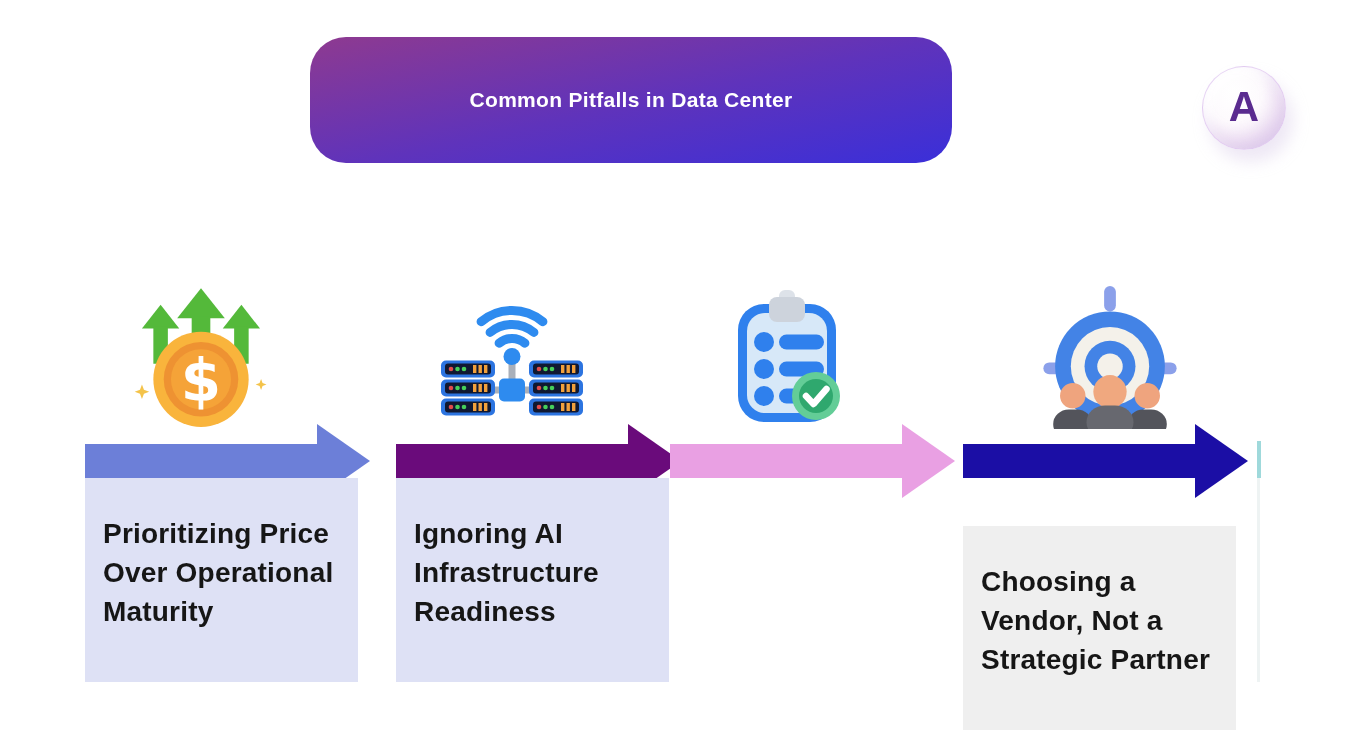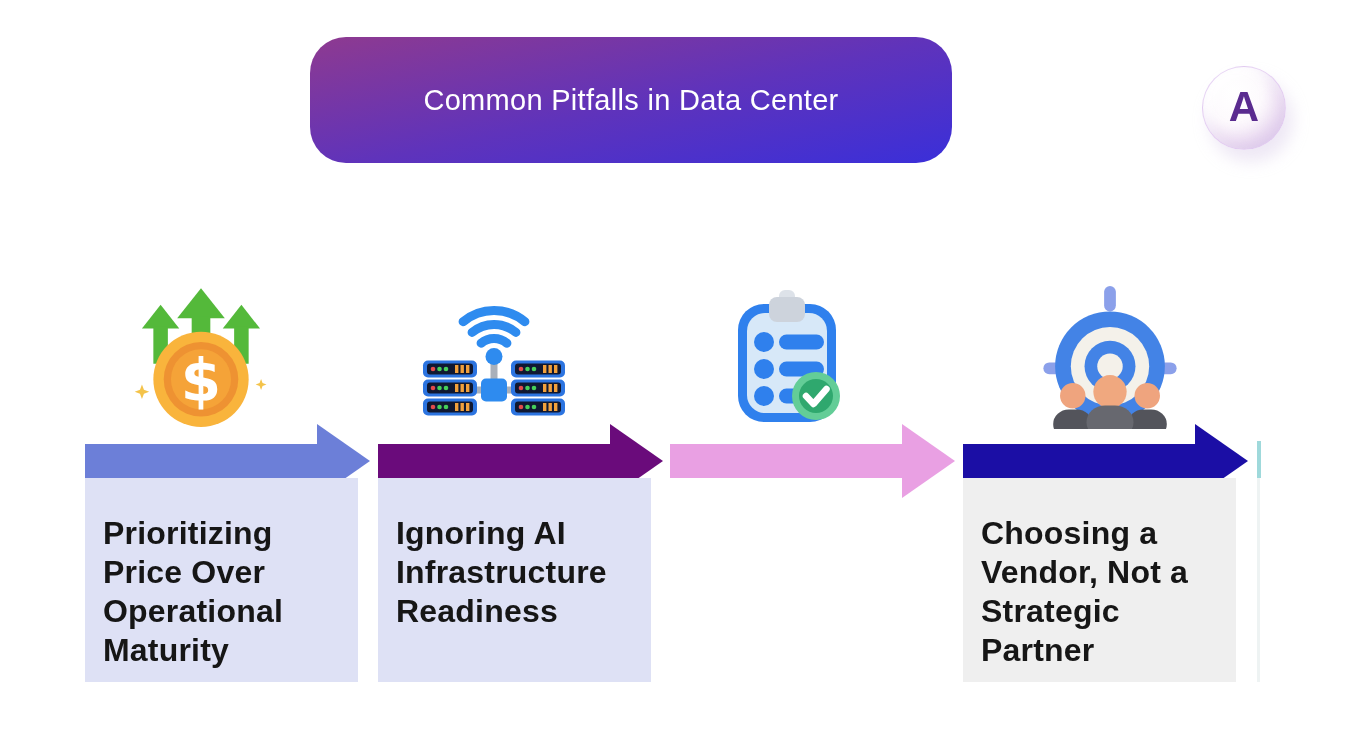--- a/index.html
+++ b/index.html
@@ -6,21 +6,21 @@
   .canvas{
     position:relative;width:1350px;height:738px;background:#ffffff;overflow:hidden;
     font-family:"Liberation Sans", sans-serif;
   }
   
   .title-banner{
     position:absolute;left:310px;top:37px;width:642px;height:126px;border-radius:36px;
     background:linear-gradient(168deg,#8e3a90 0%,#5f33bb 52%,#3a2fd9 100%);
     display:flex;flex-direction:column;align-items:center;justify-content:center;gap:7px;
   }
-  .title-line{color:#ffffff;font-size:29px;font-weight:400;letter-spacing:.3px;line-height:1.2;}
+  .title-line{color:#ffffff;font-size:21px;font-weight:700;letter-spacing:.3px;line-height:1.2;}
   
   .logo-bubble{
     position:absolute;left:1202px;top:66px;width:82px;height:82px;border-radius:50%;
     background:radial-gradient(circle at 36% 30%,#ffffff 0%,#fdfafd 38%,#f6ecf8 62%,#eaddf2 82%,#e3d2ee 100%);
     border:1px solid rgba(214,180,236,.55);
     box-shadow:inset -8px -10px 16px rgba(186,150,216,.28), inset 6px 8px 12px rgba(255,255,255,.95),
                7px 12px 16px rgba(206,190,226,.35);
     display:flex;align-items:center;justify-content:center;
   }
   .logo-letter{font-size:42px;font-weight:800;color:#5a2b8f;line-height:1;transform:translateY(-1px);}
@@ -28,21 +28,21 @@
   .column{position:absolute;top:0;width:273px;height:738px;}
   .icon-wrap{position:absolute;top:284px;left:50%;transform:translateX(-50%);width:150px;height:145px;}
   .icon-wrap svg{display:block;width:100%;height:100%;}
   .nudge-l{margin-left:-21px;}
   .nudge-r{margin-left:10px;}
   .arrow{position:absolute;left:0;top:424px;width:285px;height:74px;overflow:visible;}
   .card{
     position:absolute;left:0;top:478px;width:273px;height:204px;
     padding:36px 17px 0 18px;box-sizing:border-box;
   }
-  .card-text{font-size:32px;font-weight:700;color:#161616;line-height:39px;letter-spacing:.2px;}
+  .card-text{font-size:28px;font-weight:700;color:#161616;line-height:39px;letter-spacing:.2px;}
   
   .sliver-arrow{position:absolute;left:1257px;top:441px;width:4px;height:37px;}
   .sliver-card{position:absolute;left:1257px;top:478px;width:3px;height:204px;background:#eef3f3;}
 </style>
 </head>
 <body>
 
 <div class="canvas">
 
   <div class="title-banner">
@@ -74,21 +74,21 @@
     </div>
     <svg class="arrow" viewBox="0 0 285 74" preserveAspectRatio="none">
       <rect x="0" y="20" width="232" height="34" fill="#6c7fd8"></rect>
       <polygon points="232,0 285,37 232,74" fill="#6c7fd8"></polygon>
     </svg>
     <div class="card" style="background-color: rgb(222, 225, 245);">
       <div class="card-text">Prioritizing Price Over Operational Maturity</div>
     </div>
   </div>
 
-  <div class="column" style="left:378px">
+  <div class="column" style="left:396px">
     <div class="icon-wrap nudge-l">
       <svg viewBox="0 0 150 140" aria-hidden="true">
         <g stroke="#2e8bef" stroke-width="9" fill="none" stroke-linecap="round">
           <path d="M44.1 35.2 A48 48 0 0 1 105.9 35.2"></path>
           <path d="M53.1 45.9 A34 34 0 0 1 96.9 45.9"></path>
           <path d="M62.1 56.7 A20 20 0 0 1 87.9 56.7"></path>
         </g>
         <rect x="71.5" y="70" width="7" height="36" fill="#a9b0ba"></rect>
         <rect x="32" y="100" width="86" height="7" fill="#a9b0ba"></rect>
         <circle cx="75" cy="70" r="8.5" fill="#2e8bef"></circle>
@@ -195,21 +195,21 @@
         <rect x="12" y="128" width="40" height="30" rx="16" fill="#53545b"></rect>
         <rect x="88" y="128" width="40" height="30" rx="16" fill="#53545b"></rect>
         <circle cx="70" cy="110" r="17" fill="#f0a87f"></circle>
         <rect x="46" y="124" width="48" height="34" rx="19" fill="#67686f"></rect>
       </svg>
     </div>
     <svg class="arrow" viewBox="0 0 285 74" preserveAspectRatio="none">
       <rect x="0" y="20" width="232" height="34" fill="#1b0ea5"></rect>
       <polygon points="232,0 285,37 232,74" fill="#1b0ea5"></polygon>
     </svg>
-    <div class="card" style="background-color: rgb(239, 239, 239);">
+    <div class="card" style="background-color: rgb(239, 239, 239); margin-top: 48px;">
       <div class="card-text">Choosing a Vendor, Not a Strategic Partner</div>
     </div>
   </div>
 
   <div class="sliver-arrow" style="background-color: rgb(159, 217, 219);"></div>
   <div class="sliver-card"></div>
 
 </div>
 
 </body></html>

